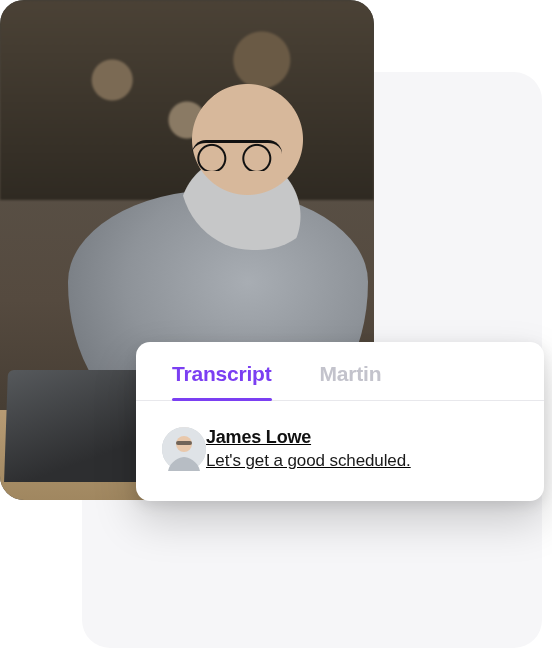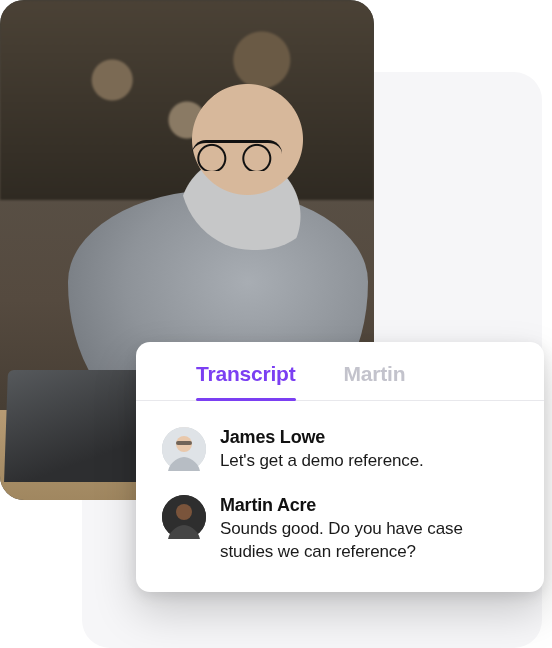--- a/index.html
+++ b/index.html
@@ -104,37 +104,37 @@
     font-size: 21px;
     font-weight: 700;
     padding-bottom: 14px;
     cursor: pointer;
     color: #c3c3cc;
     letter-spacing: -0.2px;
   }
   .tab.active {
     color: #7b3ff2;
     position: relative;
-    margin-left: 24px;
   }
   .tab.active::after {
     content: "";
     position: absolute;
     left: 0; right: 0; bottom: -1px;
     height: 3px;
     background: #7b3ff2;
     border-radius: 2px;
   }
   .messages {
     padding: 16px 26px 0 26px;
   }
   .msg {
     display: flex;
-    gap: 14px;
+    gap: 0;
     padding: 10px 0 12px 0;
+    text-decoration: underline;
   }
   .avatar {
     flex: 0 0 44px;
     width: 44px; height: 44px;
     border-radius: 50%;
     display: grid;
     place-items: center;
     font-size: 24px;
     color: #fff;
   }
@@ -180,32 +180,19 @@
       <div class="avatar a1">
         <svg viewBox="0 0 44 44">
           <circle cx="22" cy="22" r="22" fill="#dfe3e7"></circle>
           <circle cx="22" cy="17" r="8" fill="#e9c8ab"></circle>
           <path d="M6 44c2-10 12-14 16-14s14 4 16 14z" fill="#b7bdc4"></path>
           <rect x="14" y="14" width="16" height="4" rx="2" fill="#222" opacity="0.6"></rect>
         </svg>
       </div>
       <div class="body">
         <div class="name">James Lowe</div>
-        <div class="text">Let's get a demo reference.</div>
+        <div class="text">Let's get a good scheduled.</div>
       </div>
     </div>
 
-    <div class="msg">
-      <div class="avatar a2">
-        <svg viewBox="0 0 44 44">
-          <circle cx="22" cy="22" r="22" fill="#2e2e2e"></circle>
-          <circle cx="22" cy="17" r="8" fill="#7a543b"></circle>
-          <path d="M6 44c2-10 12-14 16-14s14 4 16 14z" fill="#454545"></path>
-        </svg>
-      </div>
-      <div class="body">
-        <div class="name">Martin Acre</div>
-        <div class="text">Sounds good. Do you have case studies we can reference?</div>
-      </div>
-    </div>
 
   </div>
 </div>
 
 </body></html>

